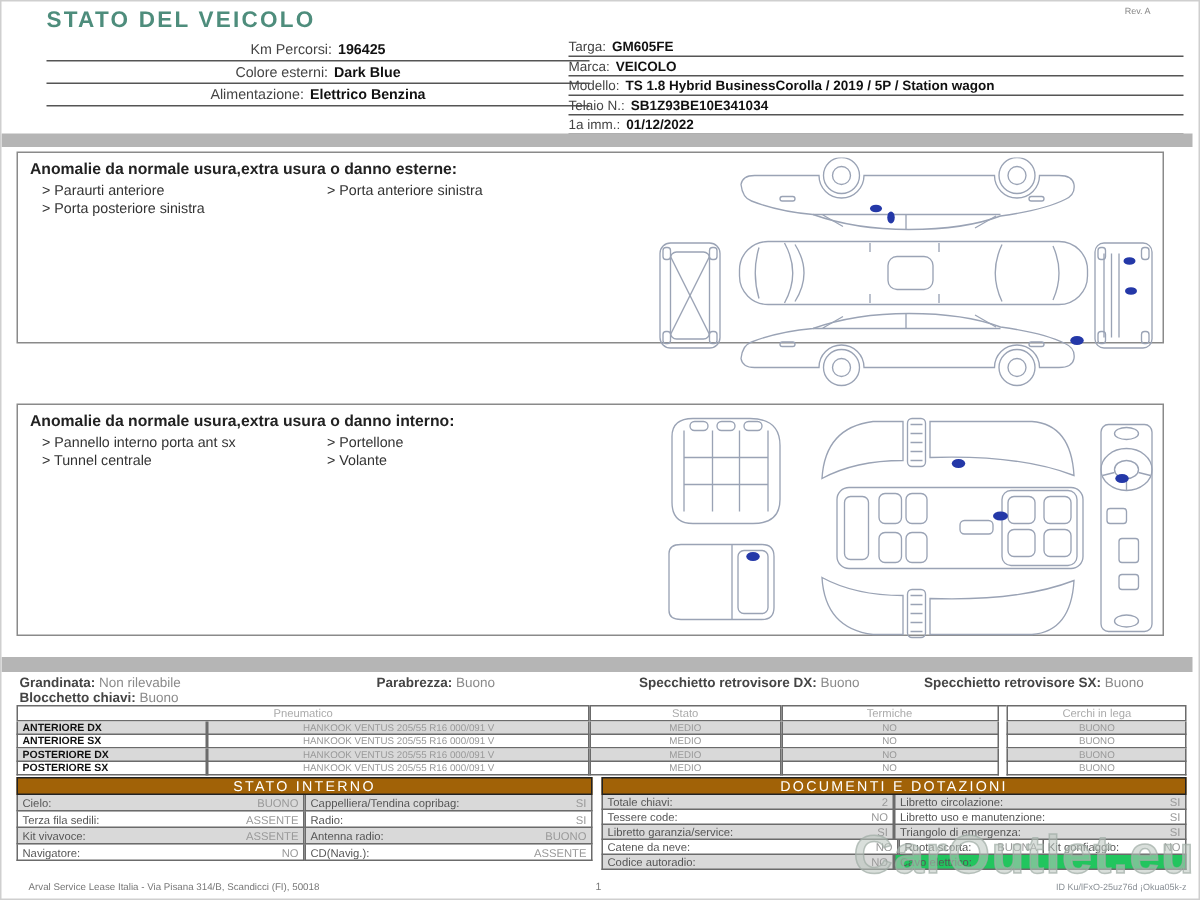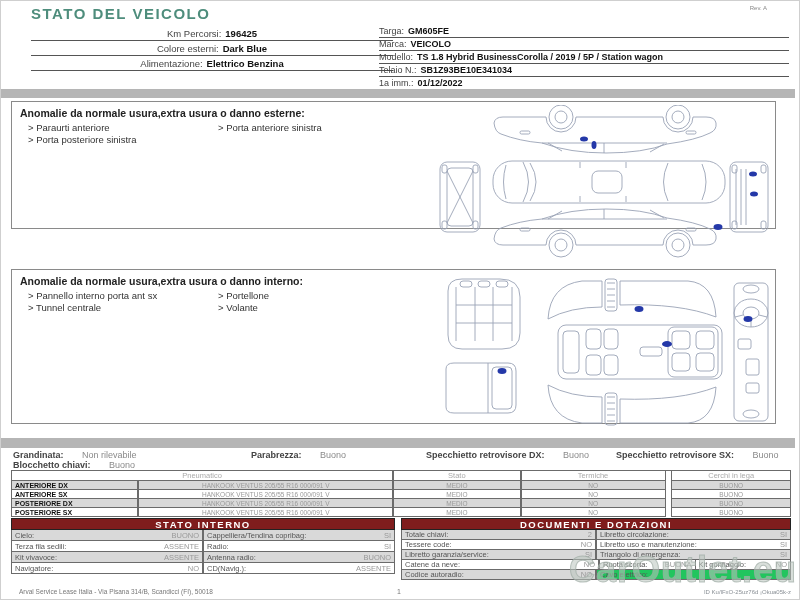--- a/index.html
+++ b/index.html
@@ -35,41 +35,41 @@
   .diagram { position:absolute; left:418px; top:3px; }
 
   .art { stroke:#9aa3b5; fill:none; stroke-width:0.9; }
   .mk { fill:#2438a8; stroke:none; }
 
   
   .summary { position:absolute; top:450px; left:0; width:794px; font-size:9px; }
   .sum-col { position:absolute; top:0; }
   .sum-line { height:9px; line-height:9px; margin-bottom:1px; white-space:nowrap; }
   .s-lbl { color:#444; font-weight:bold; }
-  .s-val { color:#8a8a8a;margin-left:16px; }
+  .s-val { color:#8a8a8a; }
 
   
   .tiretable { position:absolute; left:10px; top:469px; width:780px; font-size:6.5px; }
   .tt-row { display:flex; height:9px; }
   .tt-head { height:11px; }
   .tt-cell { border:1px solid #6b6b6b; border-top:none; display:flex; align-items:center;
              justify-content:center; color:#999; overflow:hidden; white-space:nowrap; }
   .tt-head .tt-cell { border-top:1px solid #6b6b6b; color:#aaa; font-size:7.5px; }
   .c-pneu { width:390px; } .c-pos { width:130px; justify-content:flex-start; padding-left:3px;
             color:#111; font-weight:bold; font-size:7px; }
   .c-spec { width:260px; } .c-stato { width:130px; } .c-term { width:148px; }
   .c-gap { width:6px; border:none; } .c-cerchi { width:122px; }
   .tt-row.odd .tt-cell { background:#d9d9d9; }
   .tt-row.odd .c-gap { background:transparent; }
 
   
   .btable { position:absolute; top:517px; font-size:7.5px; }
   .bt-si { left:10px; width:384px; }
   .bt-doc { left:400px; width:390px; }
-  .bt-title { background:#7f1d1d; color:#fff; text-align:center; font-weight:bold;
+  .bt-title { background:#a16207; color:#fff; text-align:center; font-weight:normal;
               font-size:9.5px; letter-spacing:1.5px; height:12px; line-height:12px;
               border:1px solid #222; }
   .bt-row { display:flex; }
   .bt-si .bt-row { height:11px; } .bt-doc .bt-row { height:10px; }
   .bt-cell { flex:1; display:flex; justify-content:space-between; align-items:center;
              border:1px solid #6b6b6b; border-top:none; padding:0 3px; overflow:hidden; }
   .bt-row.odd .bt-cell { background:#d9d9d9; }
   .b-lbl { color:#555; white-space:nowrap; }
   .b-val { color:#999; white-space:nowrap; }
   .bt-split { display:flex; flex:1; padding:0; }

